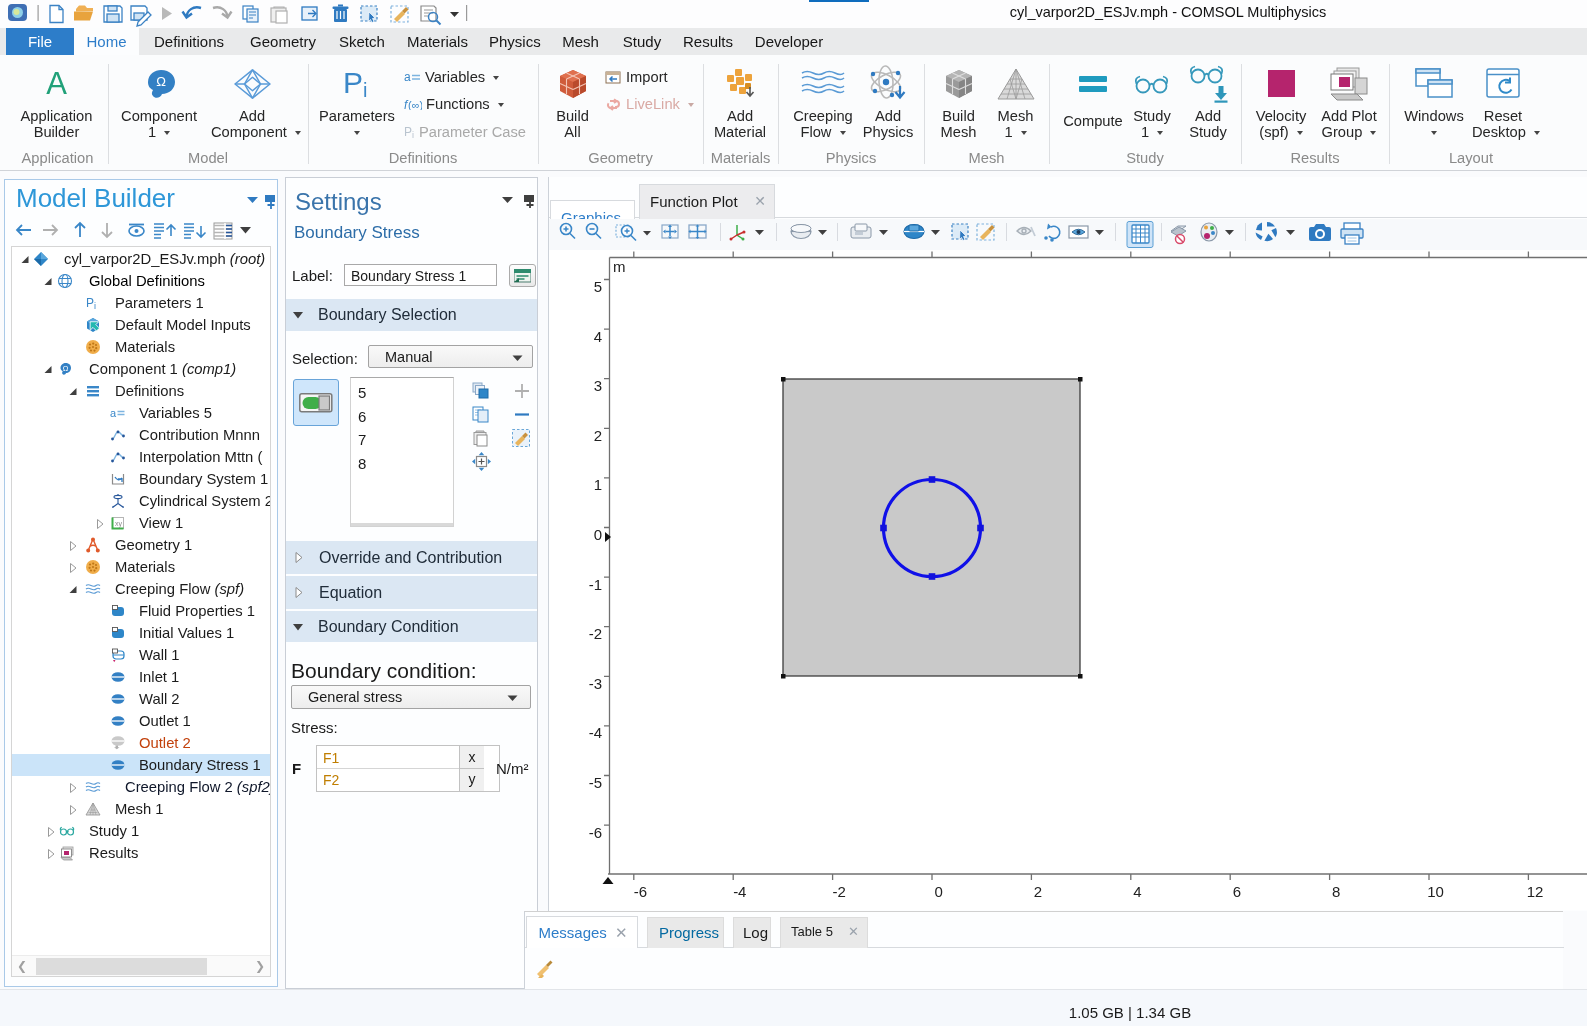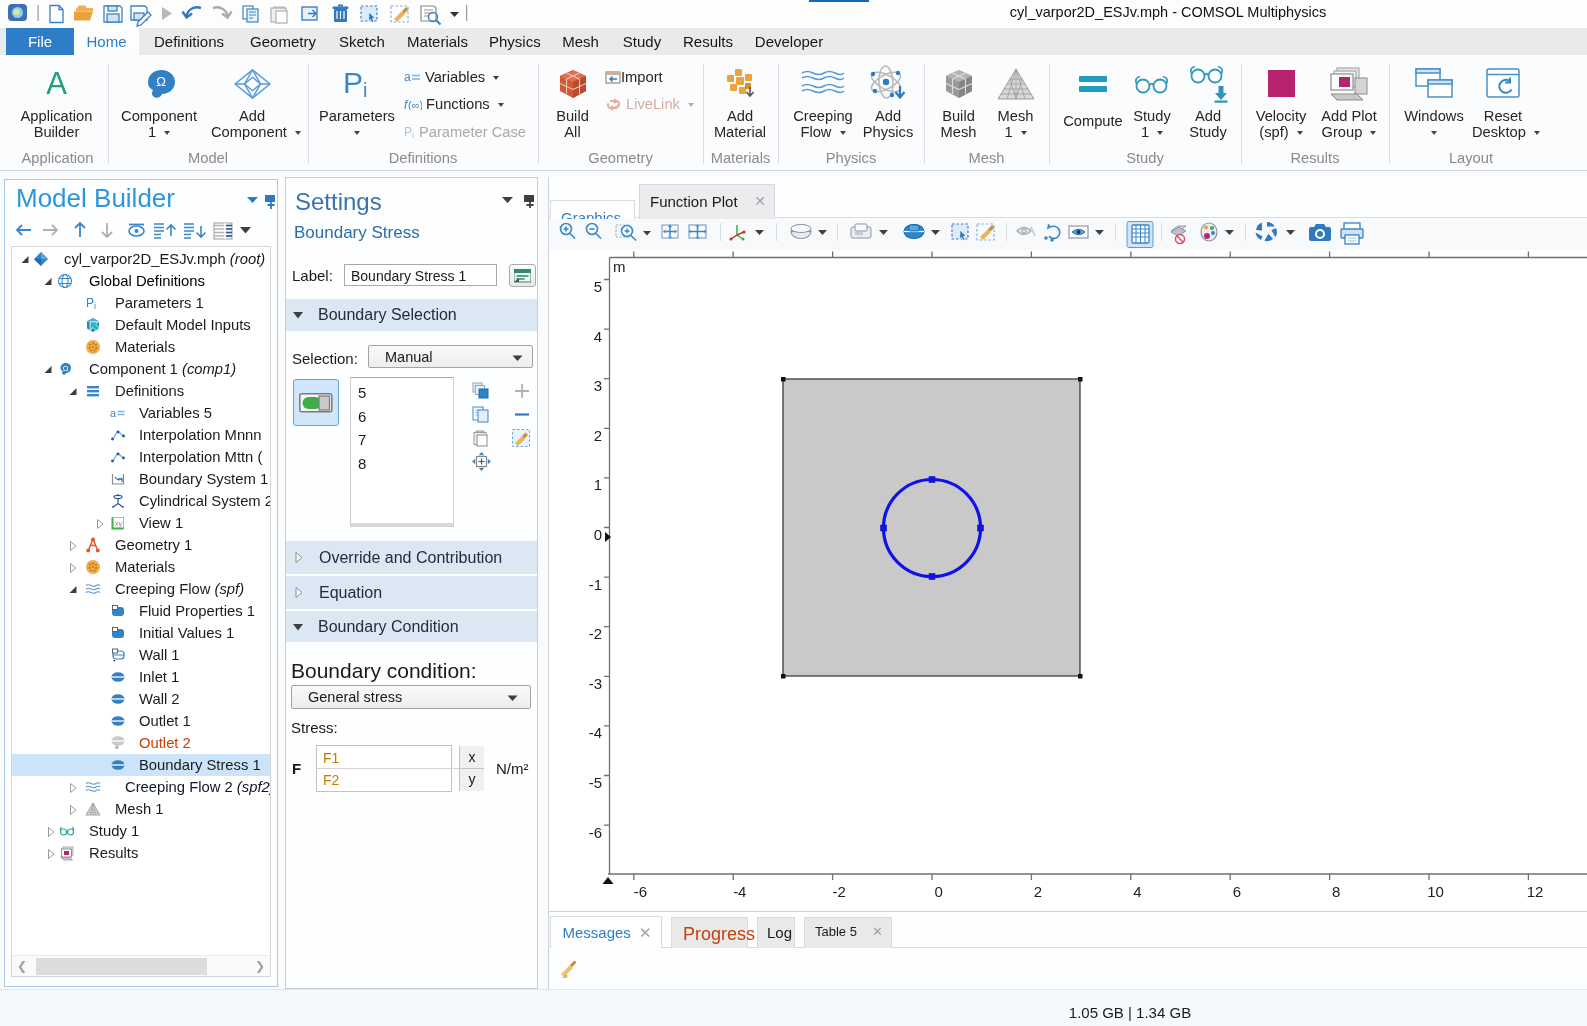--- a/index.html
+++ b/index.html
@@ -213,21 +213,21 @@
       </div>
       <div class="bt">Build<br>All</div>
     </div>
 
 <div class="srow" style="left:605px;top:68px">
       <svg width="16" height="13" viewBox="0 0 16 13">
         <rect x="1" y="1" width="14" height="11" fill="#fff" stroke="#8c6f52" stroke-width="1"></rect>
         <rect x="1" y="1" width="14" height="3" fill="#c9b296"></rect>
         <path d="M12 8 H5 M7.5 5.5 L5 8 L7.5 10.5" stroke="#2f7ac1" stroke-width="1.5" fill="none"></path>
       </svg>
-      <span style="">Import</span>
+      <span style="margin-left:5px">Import</span>
     </div>
 <div class="srow dis" style="left:605px;top:95px">
       <svg width="17" height="13" viewBox="0 0 17 13">
         <g stroke="#eba9a2" stroke-width="2" fill="none">
           <path d="M5 3 h6 a3 3 0 0 1 0 6 h-1"></path>
           <path d="M12 10 h-6 a3 3 0 0 1 -2.5-4.7"></path>
           <path d="M9 1.2 L11.5 3 L9 5"></path>
           <path d="M8 8 L5.5 10 L8 12"></path>
         </g>
       </svg>
@@ -575,21 +575,21 @@
           <span class="ticon" style="left:98px;top:3px">
             <svg width="16" height="16">
               <path d="M2 12 C5 12 5 5 8 5 C11 5 11 9 14 9" fill="none" stroke="#7db4e0" stroke-width="1.3"></path>
               <g fill="#26569a">
                 <circle cx="2.5" cy="12" r="1.4"></circle>
                 <circle cx="8" cy="5" r="1.4"></circle>
                 <circle cx="13.5" cy="9" r="1.4"></circle>
               </g>
             </svg>
           </span>
-          <span style="position:absolute;left:127px;color:#1b1b1b">Interpolation Mnnn</span>
+          <span style="position:absolute;left:127px;color:#1b1b1b">Contribution Mnnn</span>
         </div>
 <div class="trow" style="">
           <span class="ticon" style="left:98px;top:3px">
             <svg width="16" height="16">
               <path d="M2 12 C5 12 5 5 8 5 C11 5 11 9 14 9" fill="none" stroke="#7db4e0" stroke-width="1.3"></path>
               <g fill="#26569a">
                 <circle cx="2.5" cy="12" r="1.4"></circle>
                 <circle cx="8" cy="5" r="1.4"></circle>
                 <circle cx="13.5" cy="9" r="1.4"></circle>
               </g>
@@ -940,21 +940,21 @@
     </div>
 <div style="position:absolute;left:291px;top:659px;font-size:21px">Boundary condition:</div>
 <div class="combo" style="left:291px;top:685px;width:240px;height:24px">
       <span style="margin-left:16px">General stress</span>
       <svg width="11" height="8" style="position:absolute;right:12px;top:8px">
         <path d="M0.5 1.5 l5 5.5 5-5.5 z" fill="#3f3f3f"></path>
       </svg>
     </div>
 <div style="position:absolute;left:291px;top:719px;font-size:15px">Stress:</div>
 <div style="position:absolute;left:292px;top:760px;font-size:15px;font-weight:bold">F</div>
-<div style="position:absolute;left:316px;top:745px;width:136px;height:47px;border:1px solid #c2c2c2;background:#fff">
+<div style="position:absolute;left:316px;top:745px;width:184px;height:47px;border:1px solid #c2c2c2;background:#fff">
 <div style="position:absolute;left:0;top:0;width:142px;height:23px;border-bottom:1px solid #d5d5d5">
         <span style="position:absolute;left:6px;top:4px;font-size:14px;color:#c07e00">F1</span>
       </div>
 <div style="position:absolute;left:0;top:23px;width:142px;height:22px">
         <span style="position:absolute;left:6px;top:3px;font-size:14px;color:#c07e00">F2</span>
       </div>
 <div style="position:absolute;left:142px;top:0;width:25px;height:23px;background:#f0f0f0;border-left:1px solid #c2c2c2;border-bottom:1px solid #c2c2c2;text-align:center;font-size:14px;line-height:22px">x</div>
 <div style="position:absolute;left:142px;top:23px;width:25px;height:22px;background:#f0f0f0;border-left:1px solid #c2c2c2;text-align:center;font-size:14px;line-height:21px">y</div>
 </div>
 <div style="position:absolute;left:496px;top:760px;font-size:15px">N/m²</div>
@@ -1147,27 +1147,27 @@
           <text x="489" y="647">2</text>
           <text x="588.4" y="647">4</text>
           <text x="687.8" y="647">6</text>
           <text x="787.2" y="647">8</text>
           <text x="886.6" y="647">10</text>
           <text x="986" y="647">12</text>
         </g>
 </g>
 </svg>
 </div>
-<div id="msgpanel" class="panel" style="left:548px;top:911px;width:1039px;height:78px;border-left:1px solid #cdd2d9;border-top:1px solid #d0d0d0">
+<div id="msgpanel" class="panel" style="left:524px;top:911px;width:1039px;height:78px;border-left:1px solid #cdd2d9;border-top:1px solid #d0d0d0">
 <div style="position:absolute;left:0;top:4px;width:1039px;height:32px;border-bottom:1px solid #d7dade"></div>
 <div style="position:absolute;left:0.5px;top:4px;width:112px;height:32px;background:#fff;border:1px solid #d7dade;border-bottom:none;font-size:15px;color:#2d7dc9">
       <span style="position:absolute;left:12px;top:7px">Messages</span>
       <span style="position:absolute;right:9px;top:7px;color:#9aa2ac">✕</span>
     </div>
-<div style="position:absolute;left:122px;top:5px;width:77px;height:31px;background:#e9e9e9;border:1px solid #dcdcdc;border-bottom:none;font-size:18px;color:#c2410c">
+<div style="position:absolute;left:122px;top:5px;width:77px;height:31px;background:#e9e9e9;border:1px solid #dcdcdc;border-bottom:none;font-size:15px;color:#0369a1">
       <span style="position:absolute;left:11px;top:6px">Progress</span>
     </div>
 <div style="position:absolute;left:208px;top:5px;width:38px;height:31px;background:#e9e9e9;border:1px solid #dcdcdc;border-bottom:none;font-size:15px;color:#1a1a1a">
       <span style="position:absolute;left:9px;top:6px">Log</span>
     </div>
 <div style="position:absolute;left:255px;top:5px;width:88px;height:31px;background:#e9e9e9;border:1px solid #dcdcdc;border-bottom:none;font-size:13px;color:#1a1a1a">
       <span style="position:absolute;left:10px;top:6px">Table 5</span>
       <span style="position:absolute;right:8px;top:6px;color:#9aa2ac">✕</span>
     </div>
 <svg width="20" height="22" style="position:absolute;left:10px;top:46px">

